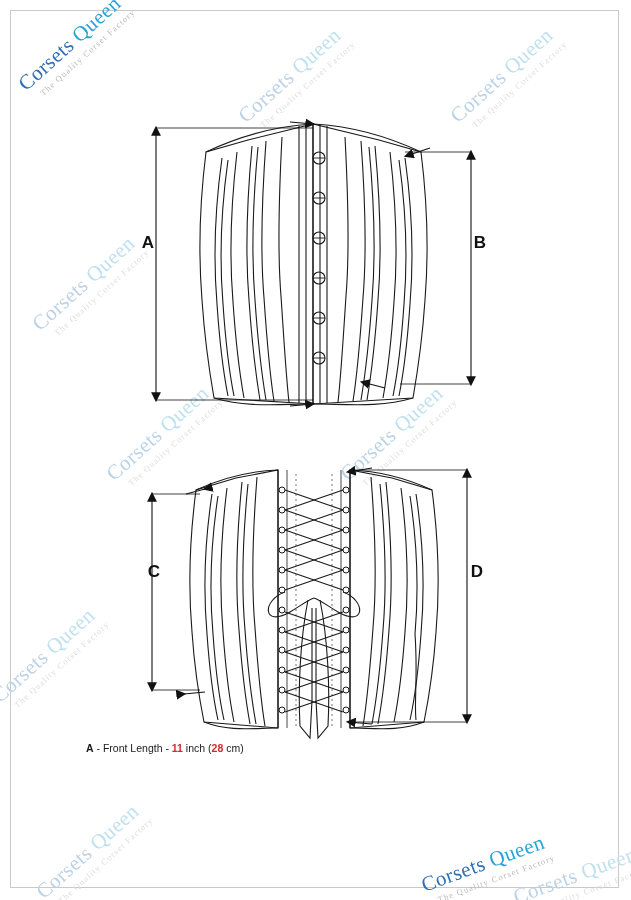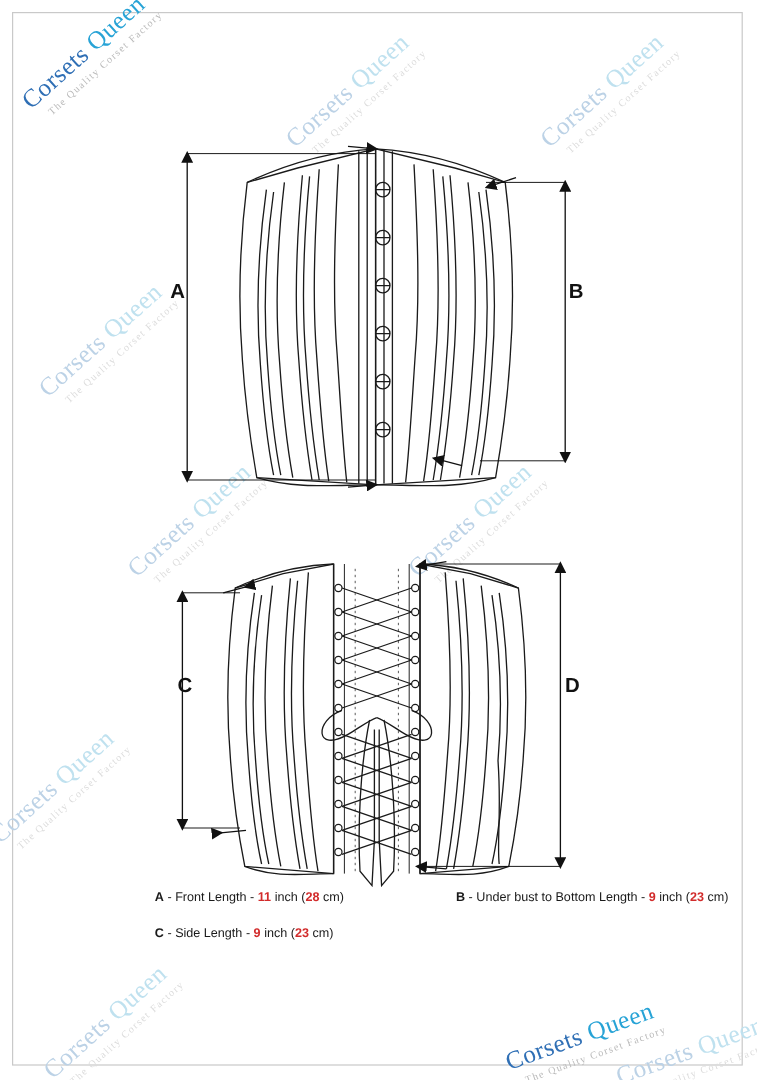--- a/index.html
+++ b/index.html
@@ -82,21 +82,20 @@
     left: 0;
     top: 742px;
     width: 631px;
   }
   .legend-row {
     display: flex;
     margin-bottom: 18px;
     padding-left: 86px;
     font-size: 10.5px;
     color: #1a1a1a;
-    margin-left: 43px;
   }
   .legend-item { width: 268px; }
   .legend-item .key { font-weight: bold; }
   .legend-item .num { color: #d22b2b; font-weight: bold; }
   .legend-item .cm  { color: #d22b2b; font-weight: bold; }
 </style>
 </head>
 <body>
 
 <div id="page">
@@ -380,38 +379,20 @@
     <div class="legend-row">
       <div class="legend-item">
         <span class="key">A</span>
         <span>-</span>
         <span>Front Length</span>
         <span>-</span>
         <span class="num">11</span>
         <span>inch</span>
         <span>(</span><span class="cm">28</span><span> cm)</span>
       </div>
-      <div class="legend-item">
-        <span class="key">B</span>
-        <span>-</span>
-        <span>Under bust to Bottom Length</span>
-        <span>-</span>
-        <span class="num">9</span>
-        <span>inch</span>
-        <span>(</span><span class="cm">23</span><span> cm)</span>
-      </div>
     </div>
 
     <div class="legend-row">
-      <div class="legend-item">
-        <span class="key">C</span>
-        <span>-</span>
-        <span>Side Length</span>
-        <span>-</span>
-        <span class="num">9</span>
-        <span>inch</span>
-        <span>(</span><span class="cm">23</span><span> cm)</span>
-      </div>
     </div>
 
   </div>
 
 </div>
 
 </body></html>

